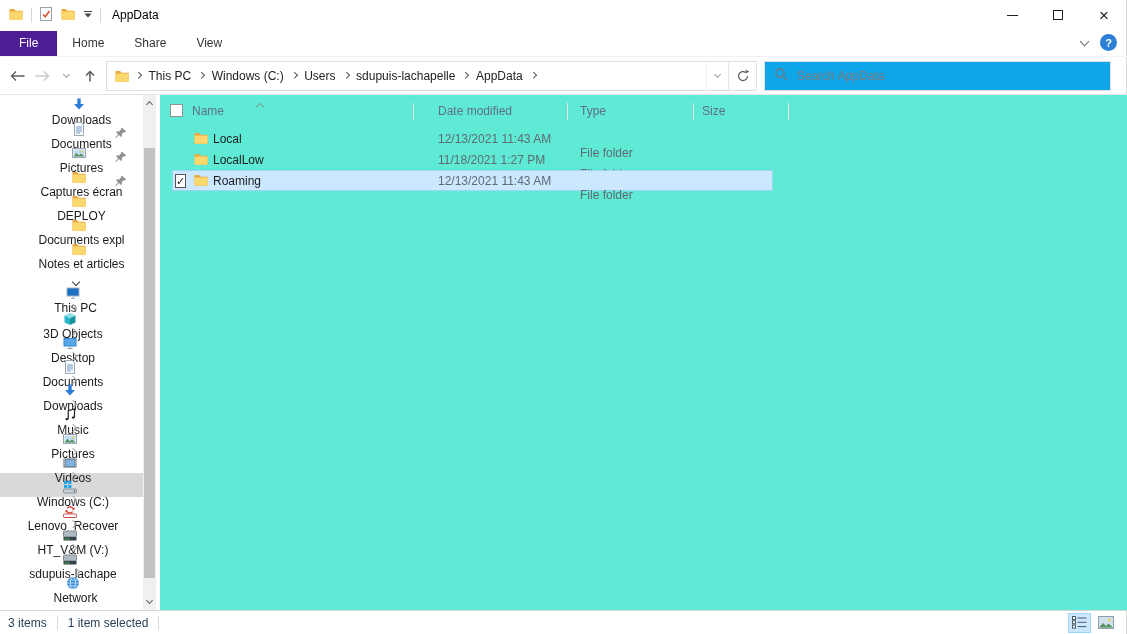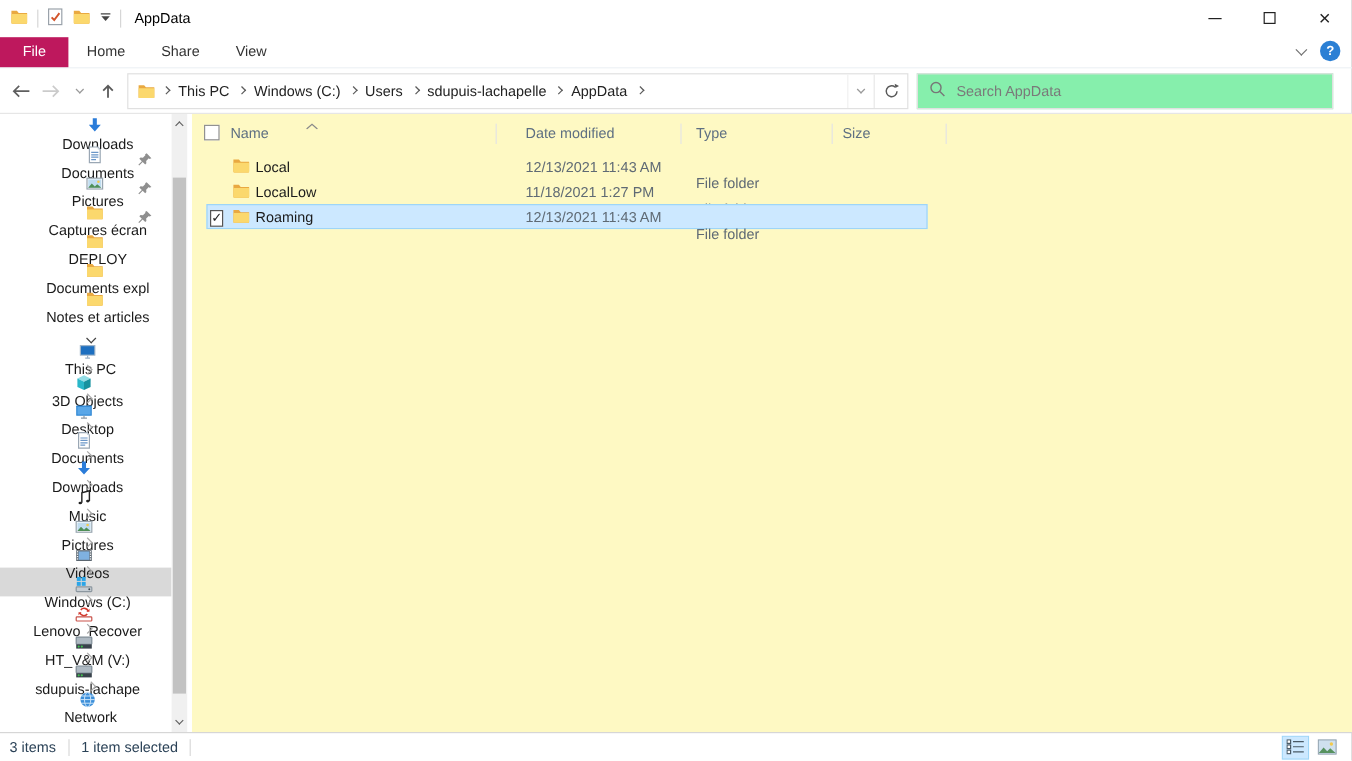--- a/index.html
+++ b/index.html
@@ -15,38 +15,38 @@
   .wtitle { margin-left:4px; color:#000; }
   .wincontrols { margin-left:auto; display:flex; height:100%; }
   .wc { width:46px; height:100%; display:flex; align-items:center; justify-content:center; }
   .wc-min i { display:block; width:11px; border-top:1px solid #222; }
   .wc-max i { display:block; width:10px; height:10px; border:1px solid #222; }
   .wc-close { font-size:17px; color:#222; line-height:1; }
 
   
   .tabrow { height:27px; display:flex; align-items:flex-end; border-bottom:1px solid #eef2f6; }
   .tab { height:25px; line-height:25px; padding:0 15px; color:#333; }
-  .tab-file { background:#be185d; color:#fff; padding:0 19px; }
+  .tab-file { background:#4c1d95; color:#fff; padding:0 19px; }
   .tabrow-right { margin-left:auto; display:flex; align-items:center; gap:12px; padding:0 10px 5px 0; }
   .rib-chev { width:7px; height:7px; border-right:1.4px solid #707070; border-bottom:1.4px solid #707070; transform:rotate(45deg); margin-top:-3px; }
   .help-btn { width:17px; height:17px; border-radius:50%; background:#2b7fd4; color:#fff; font-weight:bold; font-size:11px; display:flex; align-items:center; justify-content:center; }
 
   
   .navbar { height:38px; display:flex; align-items:center; border-bottom:1px solid #e6e6e6; padding-left:6px; }
   .navbtn { width:24px; height:24px; display:flex; align-items:center; justify-content:center; }
   .nav-chev-sm { width:5px; height:5px; border-right:1.2px solid #9a9a9a; border-bottom:1.2px solid #9a9a9a; transform:rotate(45deg); margin-top:-2px; }
   .addressbox { height:30px; width:651px; border:1px solid #e0e0e0; display:flex; align-items:center; margin-left:4px; background:#fff; }
   .addr-folder { margin:0 5px 0 7px; display:flex; }
   .crumbs { display:flex; align-items:center; height:100%; }
   .crumb { padding:0 7px; color:#222; height:100%; display:flex; align-items:center; }
   .bsep { width:4.5px; height:4.5px; border-right:1.2px solid #5a5a5a; border-bottom:1.2px solid #5a5a5a; transform:rotate(-45deg); margin:0 1px; }
   .addr-right { margin-left:auto; display:flex; align-items:center; height:100%; }
   .addr-chev-btn { width:22px; height:100%; display:flex; align-items:center; justify-content:center; border-left:1px solid #f0f0f0; }
   .refreshbtn { width:28px; height:100%; display:flex; align-items:center; justify-content:center; border-left:1px solid #e8e8e8; }
-  .searchbox { height:30px; width:347px; border:1px solid #e0e0e0; margin-left:7px; display:flex; align-items:center; padding:0 9px; gap:9px; background:#86efac; }
+  .searchbox { height:30px; width:347px; border:1px solid #e0e0e0; margin-left:7px; display:flex; align-items:center; padding:0 9px; gap:9px; background:#0ea5e9; }
   .searchbox input { border:none; outline:none; flex:1; font-family:"Liberation Sans",sans-serif; font-size:12px; color:#333; background:transparent; }
   .searchbox input::placeholder { color:#7a7a7a; opacity:1; }
 
   
   .bodyrow { display:flex; height:515px; }
   .sidebar { width:160px; flex:none; position:relative; }
   .sidebar-inner { position:absolute; top:2px; left:0; width:143px; height:513px; overflow:hidden; }
   .srow { height:24px; display:flex; align-items:center; white-space:nowrap; cursor:default;flex-direction:column; }
   .srow.sel { background:#d9d9d9; }
   .slot { width:14px; flex:none; display:flex; align-items:center; justify-content:center; }
@@ -61,21 +61,21 @@
   .sscroll { position:absolute; left:143px; top:0; width:13px; height:515px; background:#f0f0f0; }
   .sarr { height:16px; display:flex; align-items:center; justify-content:center; }
   .sarr-up { position:absolute; top:0; left:0; right:0; }
   .sarr-dn { position:absolute; bottom:0; left:0; right:0; }
   .sarr .c { width:5px; height:5px; border-right:1.2px solid #606060; border-bottom:1.2px solid #606060; }
   .sarr-up .c { transform:rotate(-135deg); margin-top:3px; }
   .sarr-dn .c { transform:rotate(45deg); margin-bottom:3px; }
   .sthumb { position:absolute; left:1px; width:11px; top:53px; height:430px; background:#c2c2c2; }
 
   
-  .main { flex:1; position:relative; background:#fef9c3; }
+  .main { flex:1; position:relative; background:#5eead4; }
   .lheader { position:absolute; top:5px; left:0; right:8px; height:22px; }
   .hcb { position:absolute; left:10px; top:4px; }
   .cb { width:13px; height:13px; border:1px solid #919191; background:#fff; font-size:11px; line-height:11px; text-align:center; color:#222; }
   .cb.checked { border-color:#555; }
   .hcol { position:absolute; top:4px; color:#5f7082; }
   .hc-name { left:32px; } .hc-date { left:278px; } .hc-type { left:420px; } .hc-size { left:542px; }
   .col-sep { position:absolute; top:3px; width:1px; height:17px; background:#e4e4e4; }
   .cs1 { left:253px; } .cs2 { left:407px; } .cs3 { left:533px; } .cs4 { left:628px; }
   .sortcaret { position:absolute; left:94px; top:-3px; }
   .rows { position:absolute; top:33px; left:0; right:0; }

